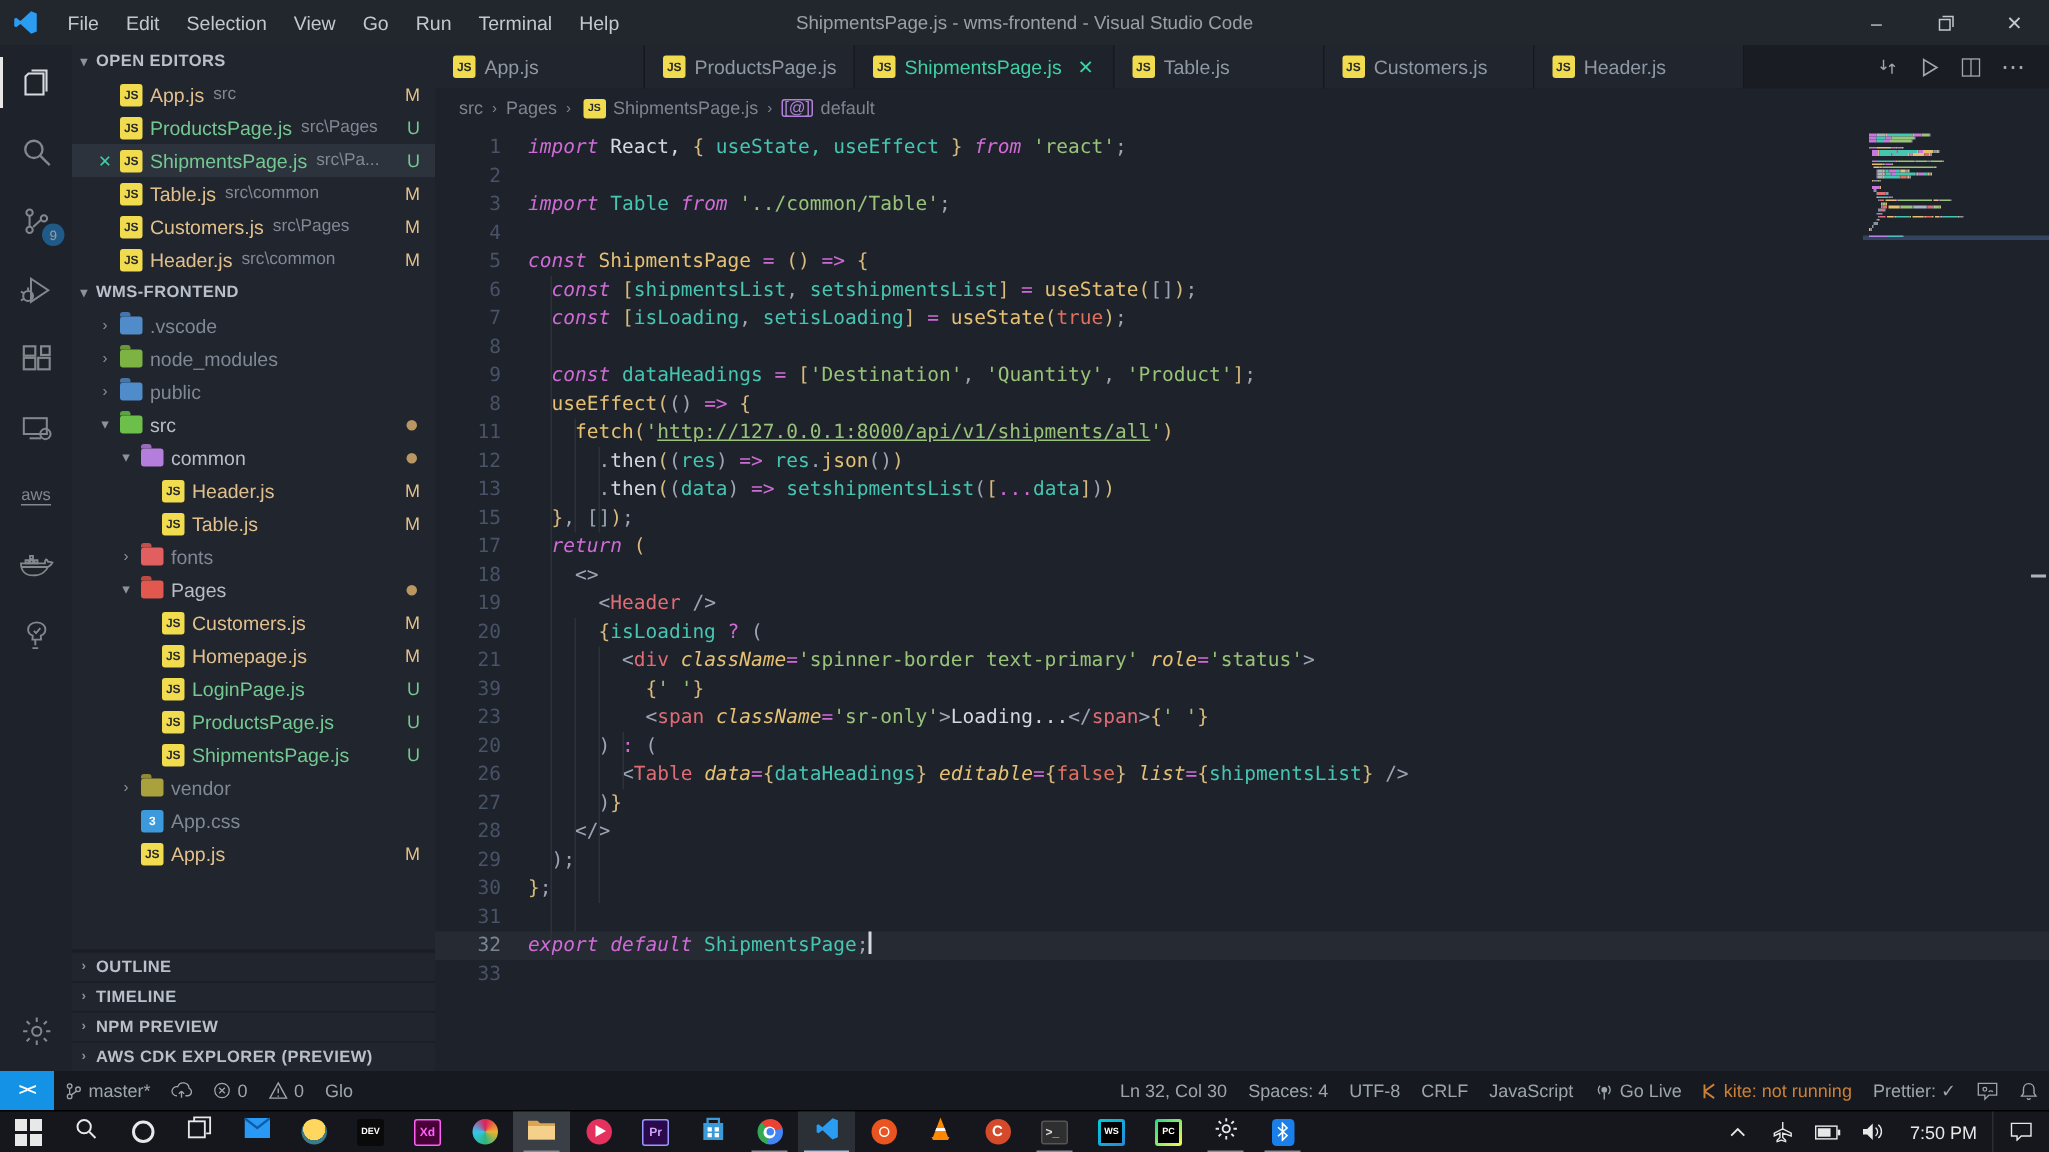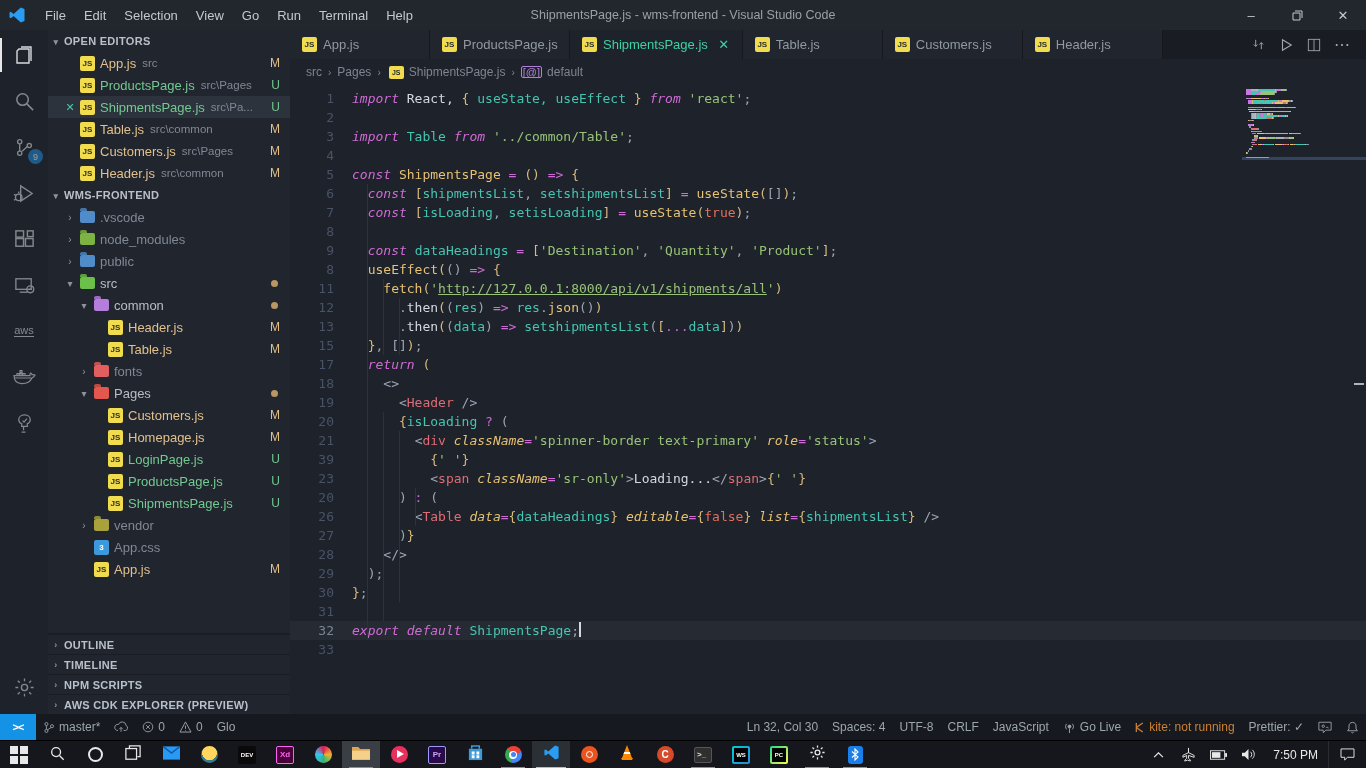--- a/index.html
+++ b/index.html
@@ -372,21 +372,21 @@
           <div class="sec-head">
             <span class="chev">›</span>
             <span>OUTLINE</span>
           </div>
           <div class="sec-head">
             <span class="chev">›</span>
             <span>TIMELINE</span>
           </div>
           <div class="sec-head">
             <span class="chev">›</span>
-            <span>NPM SCRIPTS</span>
+            <span>NPM PREVIEW</span>
           </div>
           <div class="sec-head">
             <span class="chev">›</span>
             <span>AWS CDK EXPLORER (PREVIEW)</span>
           </div>
         </div>
     </div>
 
     <div class="editor-col">
       <div class="tabstrip">

